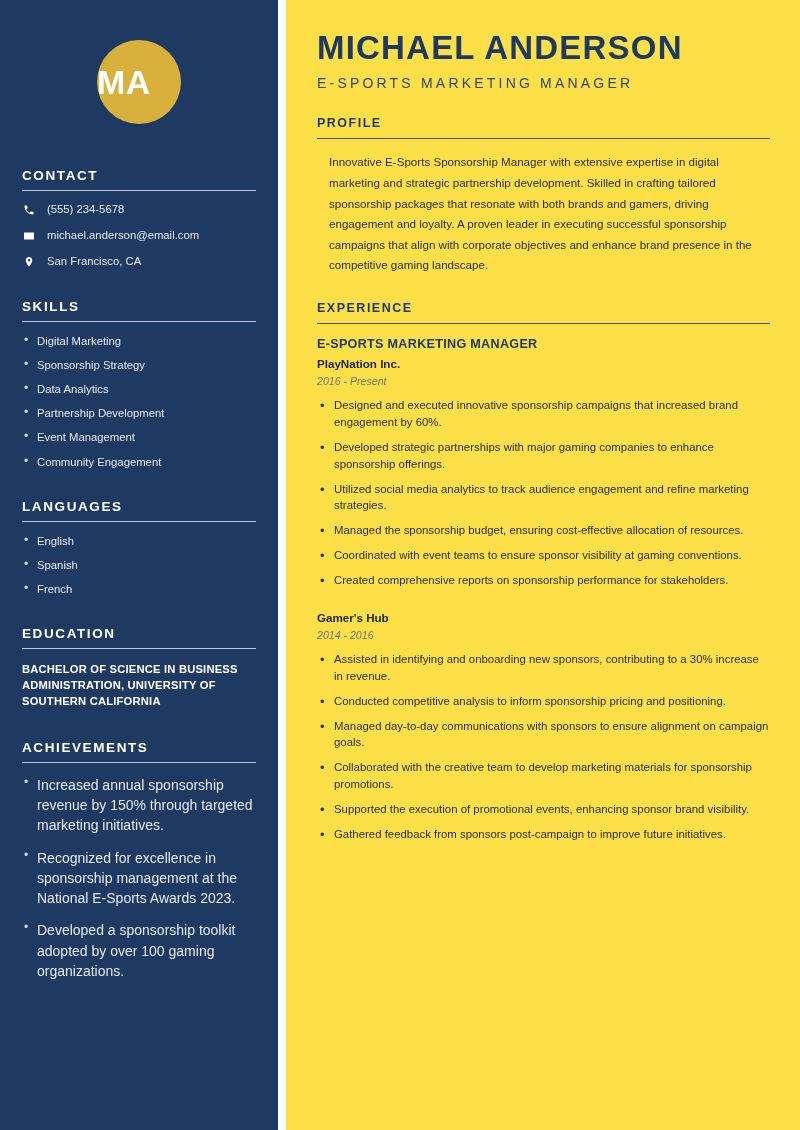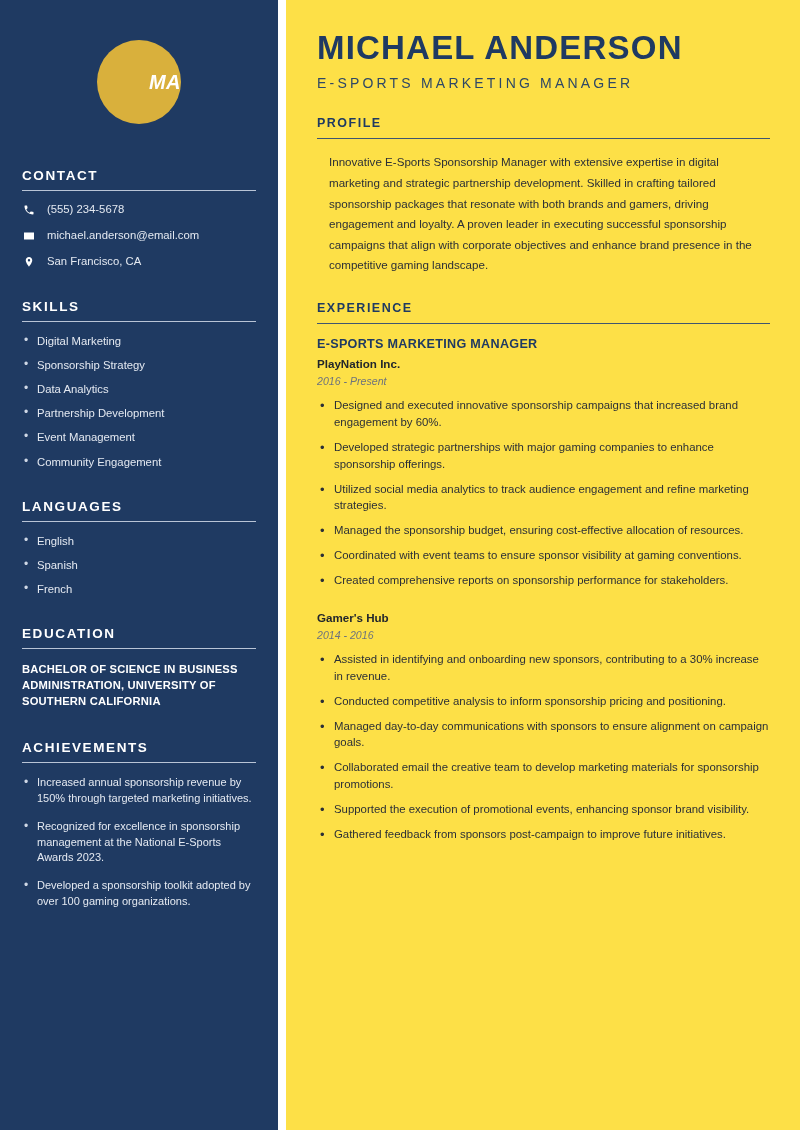--- a/index.html
+++ b/index.html
@@ -34,26 +34,25 @@
     justify-content: center;
     padding-top: 40px;
   }
   .avatar {
     width: 84px;
     height: 84px;
     border-radius: 50%;
     background: #d9b03c;
     display: flex;
     align-items: center;
-    justify-content: flex-end;
+    justify-content: flex-start;
     color: #ffffff;
-    font-size: 20px;
+    font-size: 34px;
     font-weight: bold;
     letter-spacing: 0.5px;
-    font-style: italic;
   }
 
   .side-section { margin-top: 30px; }
   .side-section.first { margin-top: 44px; }
 
   .side-heading {
     font-size: 13.5px;
     font-weight: bold;
     letter-spacing: 1.6px;
     color: #ffffff;
@@ -107,21 +106,21 @@
     line-height: 1.45;
     letter-spacing: 0.2px;
     color: #ffffff;
   }
 
   ul.ach-list { list-style: none; }
   ul.ach-list li {
     position: relative;
     padding-left: 15px;
     margin-bottom: 12px;
-    font-size: 11px;
+    font-size: 14px;
     line-height: 1.45;
     color: #e4e9f1;
   }
   ul.ach-list li::before {
     content: "\2022";
     position: absolute;
     left: 2px;
     top: -1px;
     color: #cfd8e6;
     font-size: 12px;
@@ -337,21 +336,21 @@
         </ul>
       </div>
 
       <div class="job">
         <div class="job-company">Gamer's Hub</div>
         <div class="job-dates">2014 - 2016</div>
         <ul class="job-bullets">
           <li>Assisted in identifying and onboarding new sponsors, contributing to a 30% increase in revenue.</li>
           <li>Conducted competitive analysis to inform sponsorship pricing and positioning.</li>
           <li>Managed day-to-day communications with sponsors to ensure alignment on campaign goals.</li>
-          <li>Collaborated email the creative team to develop marketing materials for sponsorship promotions.</li>
+          <li>Collaborated with the creative team to develop marketing materials for sponsorship promotions.</li>
           <li>Supported the execution of promotional events, enhancing sponsor brand visibility.</li>
           <li>Gathered feedback from sponsors post-campaign to improve future initiatives.</li>
         </ul>
       </div>
 
     </section>
 
   </main>
 
 </div>

